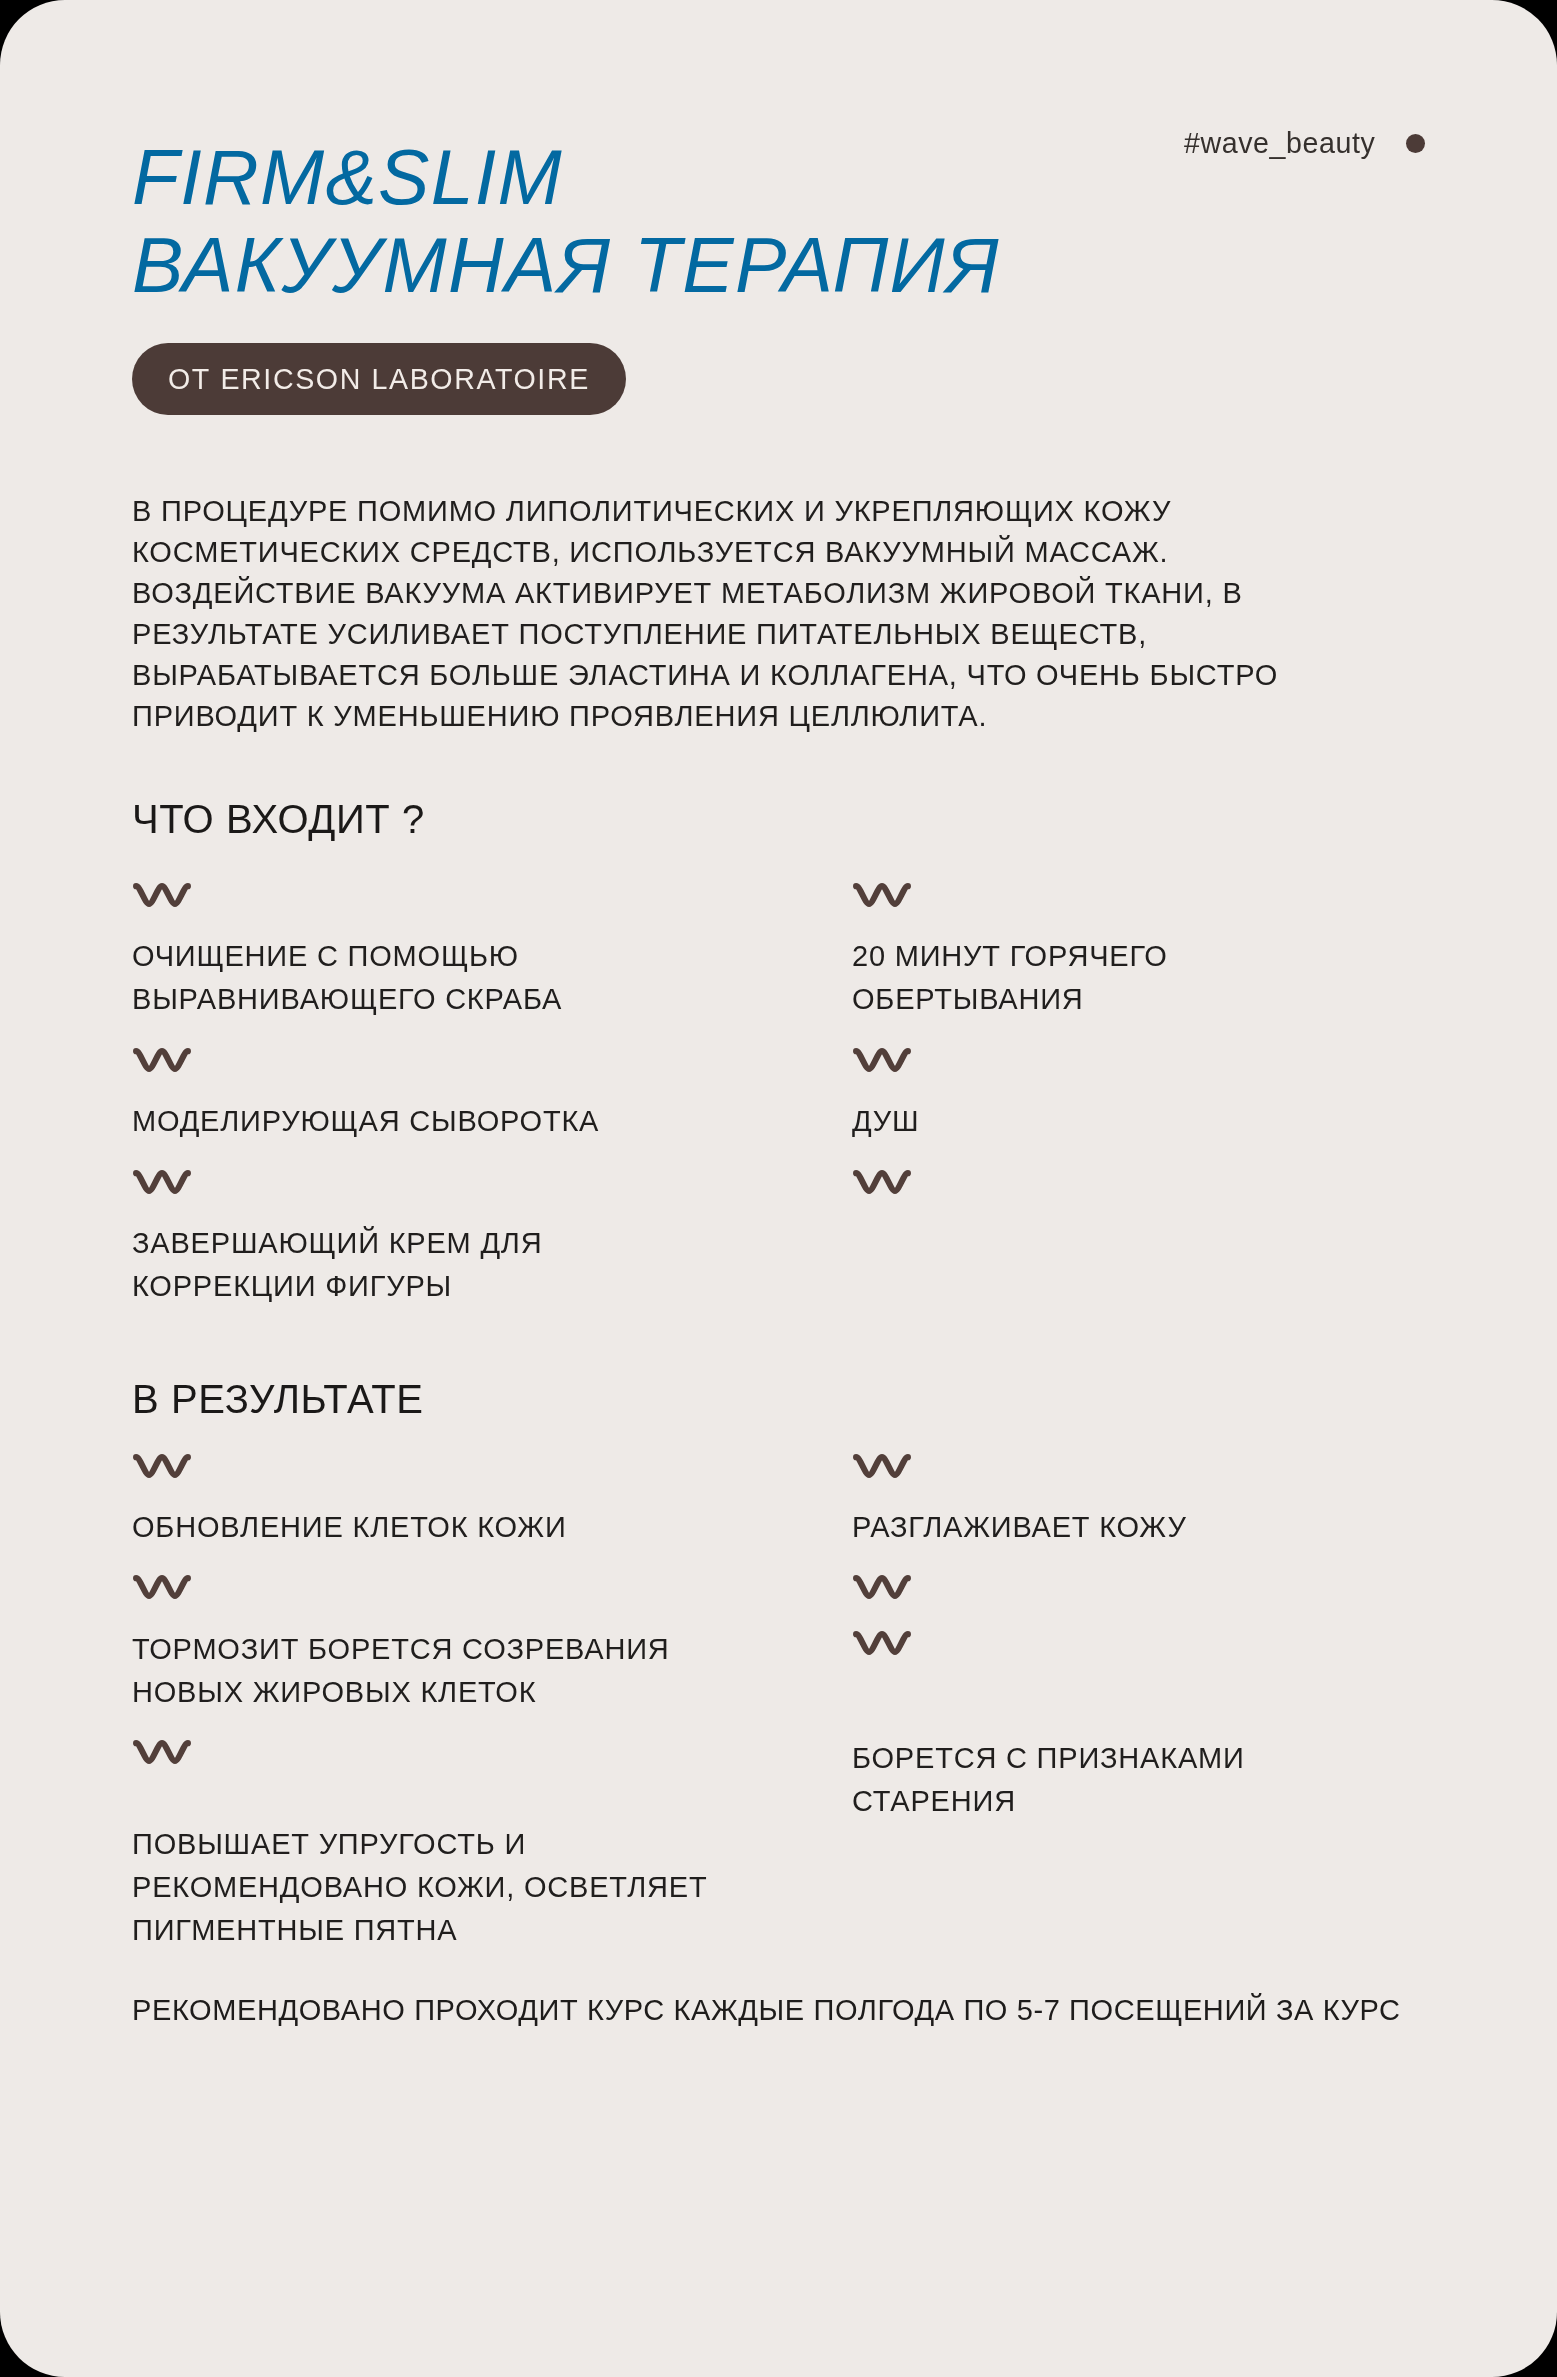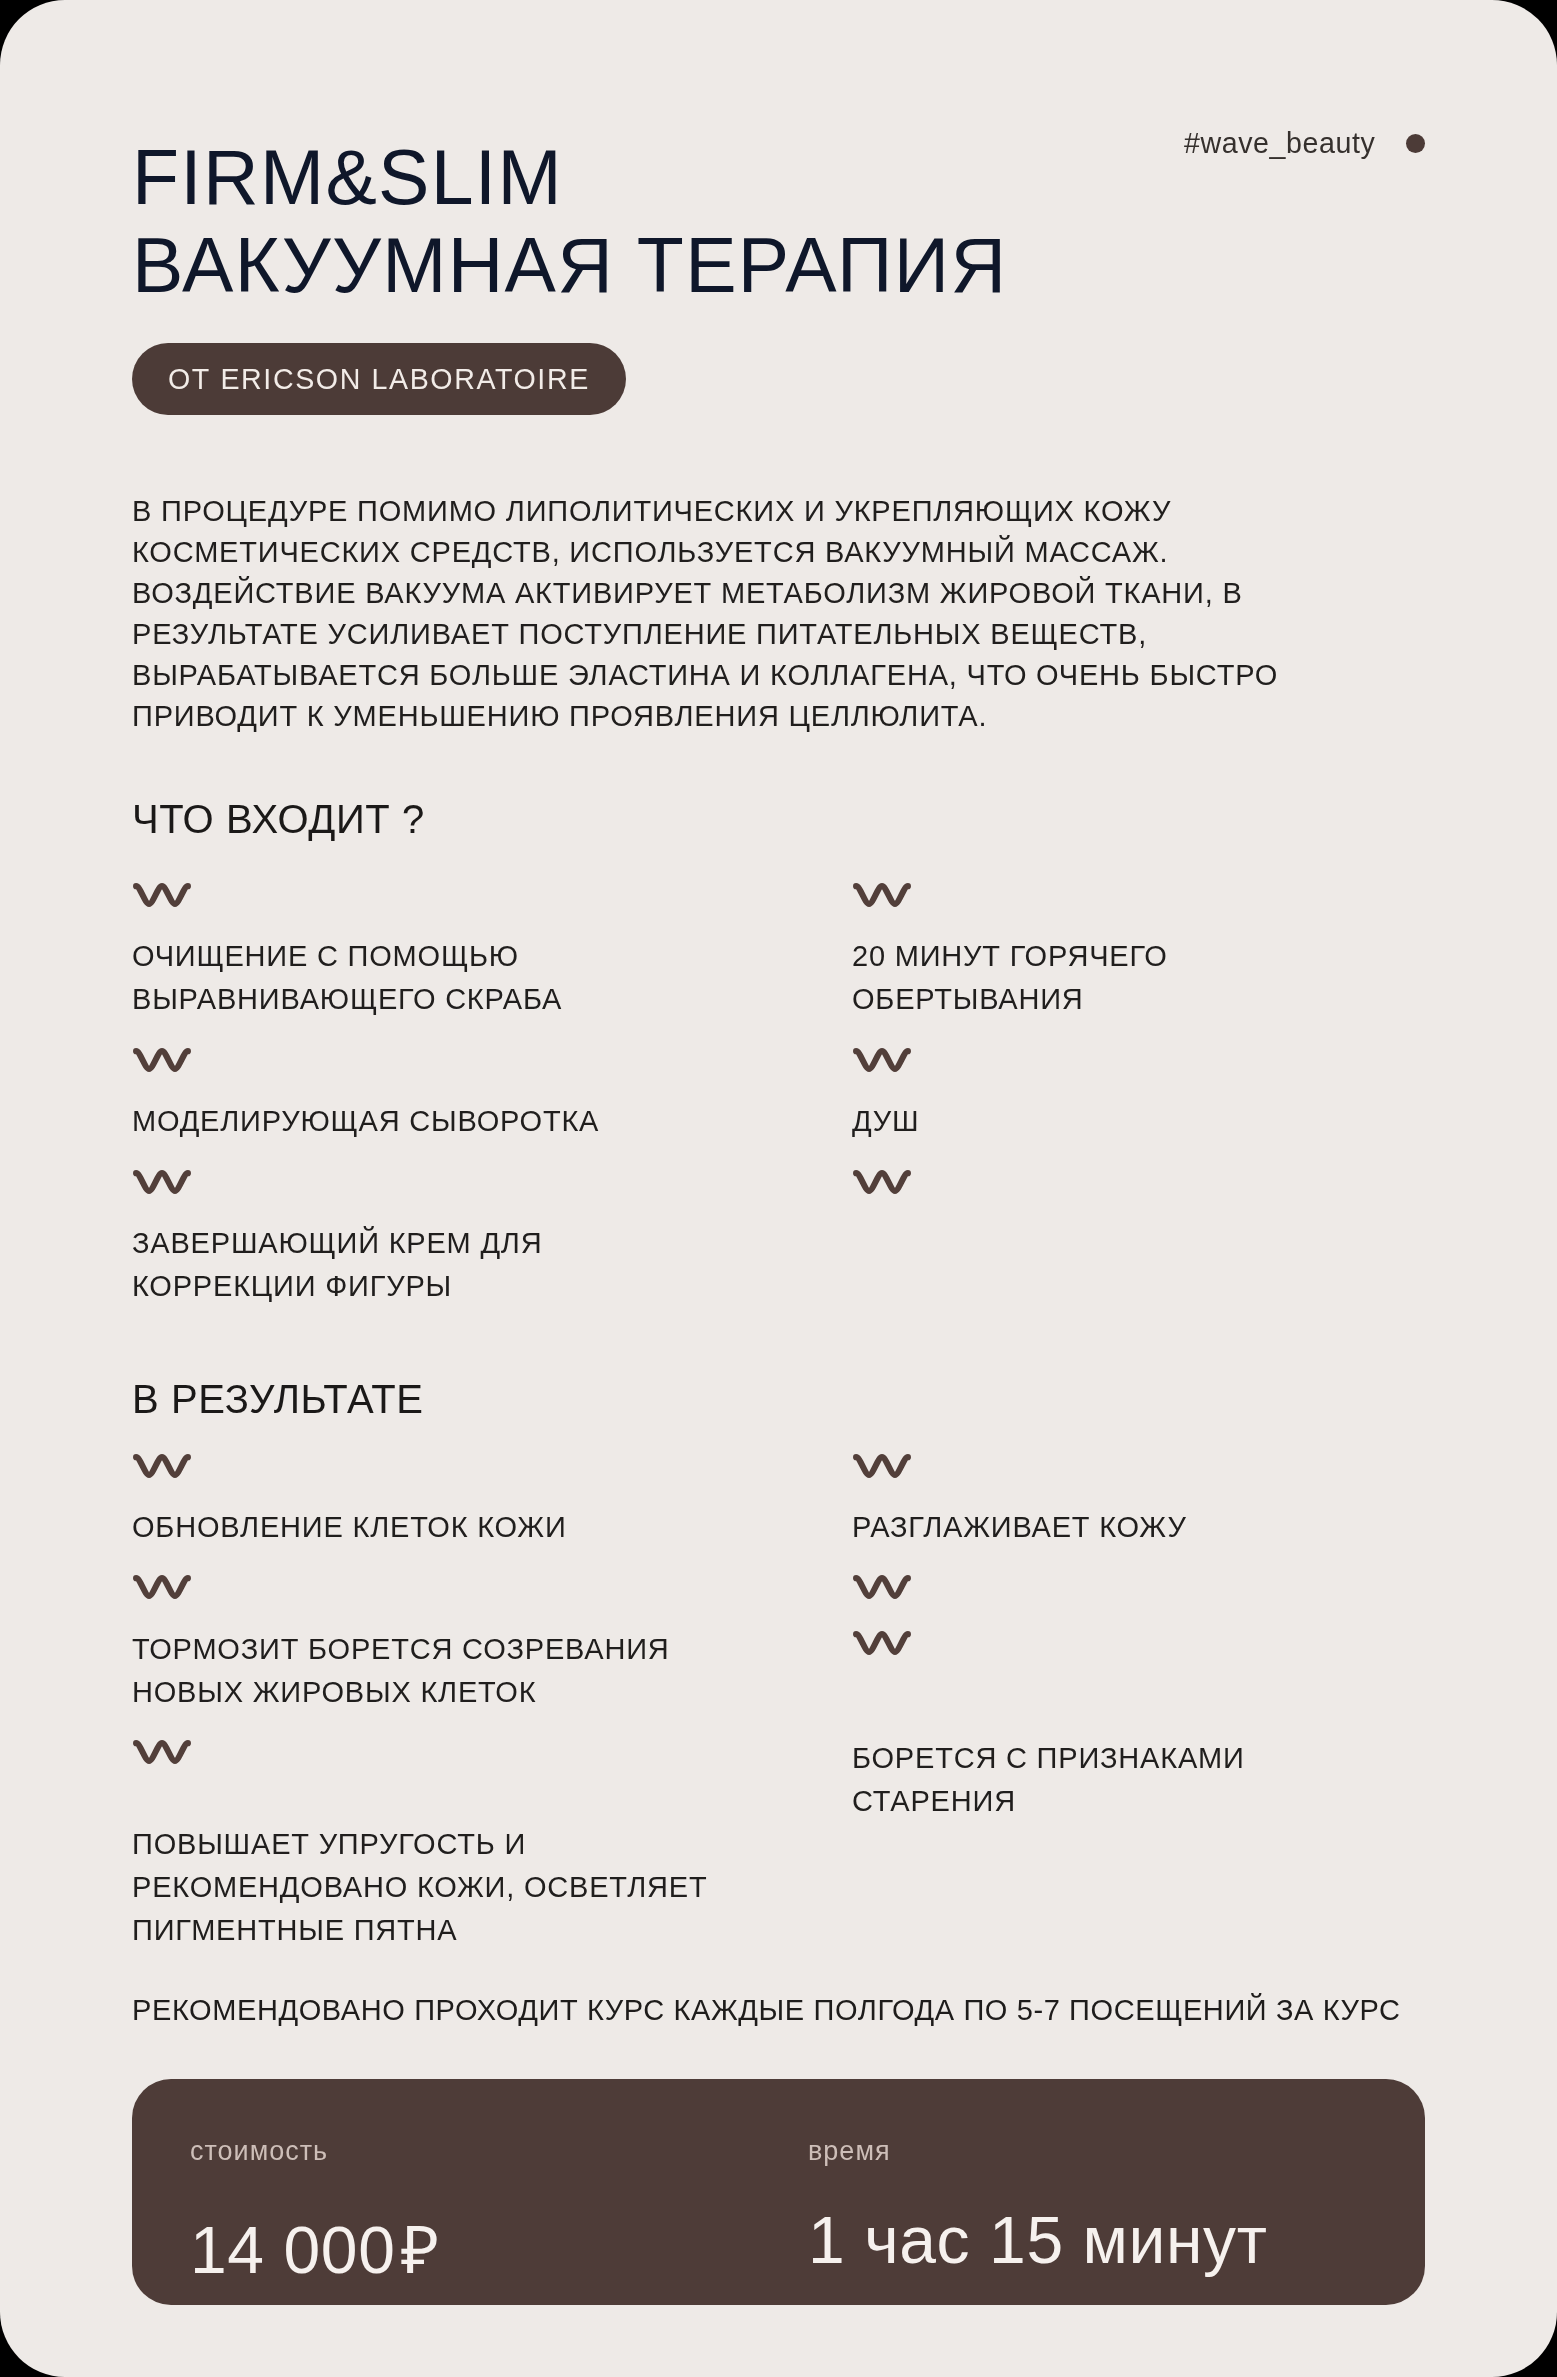--- a/index.html
+++ b/index.html
@@ -20,21 +20,21 @@
   }
   .hashtag-row {
     position: absolute; top: 127px; right: 132px;
     display: flex; align-items: center; gap: 30px;
   }
   .hashtag { font-size: 28.6px; letter-spacing: 0.6px; color: #35302D; }
   .dot { width: 19.5px; height: 19.5px; border-radius: 50%; background: #4C3B37; }
 
   .page-title {
     font-size: 77px; line-height: 88px; letter-spacing: 1.3px;
-    font-weight: 400; color: #0f172a; white-space: pre-line;
+    font-weight: 400; color: #0369a1; white-space: pre-line; font-style: italic;
   }
 
   .badge {
     display: inline-block; margin-top: 34px;
     background: #4C3B37; color: #F2ECE8;
     font-size: 28.6px; letter-spacing: 1.6px;
     padding: 19.5px 36px; border-radius: 39px;
   }
 
   .intro {
@@ -195,27 +195,15 @@
     </div>
     <div class="txt-cell last">БОРЕТСЯ С ПРИЗНАКАМИ
 СТАРЕНИЯ</div>
     <div class="txt-cell last">ПОВЫШАЕТ УПРУГОСТЬ И
 РЕКОМЕНДОВАНО КОЖИ, ОСВЕТЛЯЕТ
 ПИГМЕНТНЫЕ ПЯТНА</div>
   </div>
 
   <div class="reco">РЕКОМЕНДОВАНО ПРОХОДИТ КУРС КАЖДЫЕ ПОЛГОДА ПО 5-7 ПОСЕЩЕНИЙ ЗА КУРС</div>
 
-  <div class="price-box">
-    <div class="box-col">
-      <div class="box-label">стоимость</div>
-      <div class="box-value">
-        <span>14 000</span><span class="rub">₽</span>
-      </div>
-    </div>
-    <div class="box-col">
-      <div class="box-label">время</div>
-      <div class="box-value">1 час 15 минут</div>
-    </div>
-  </div>
 
 </div>
 
 
 </body></html>

